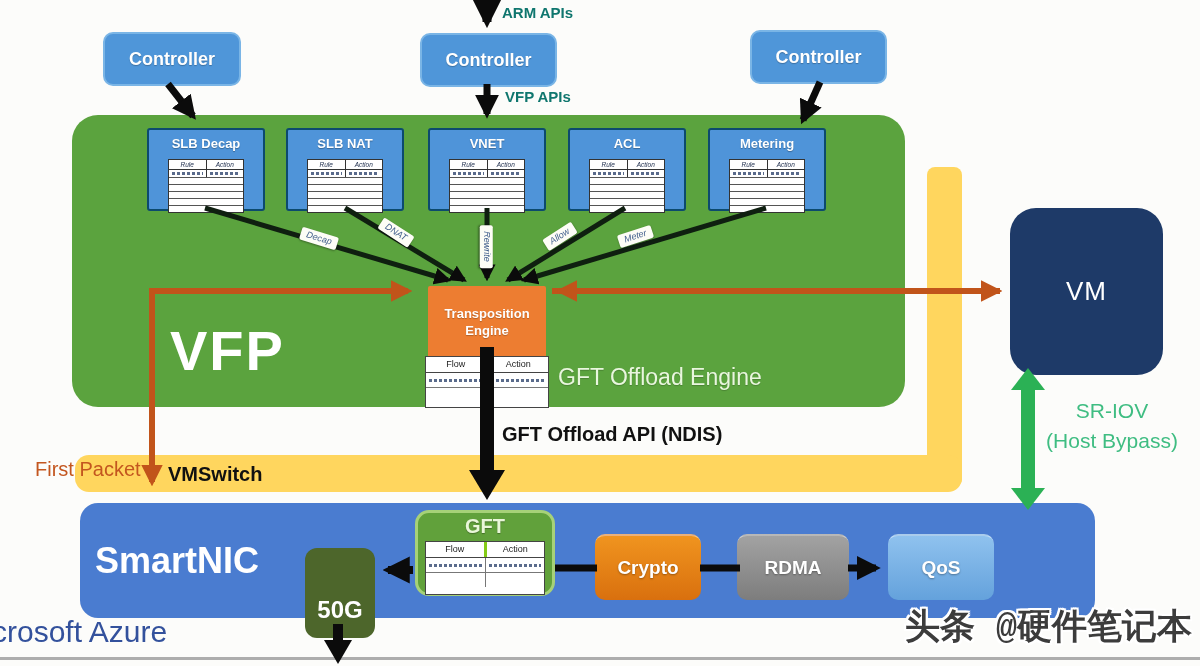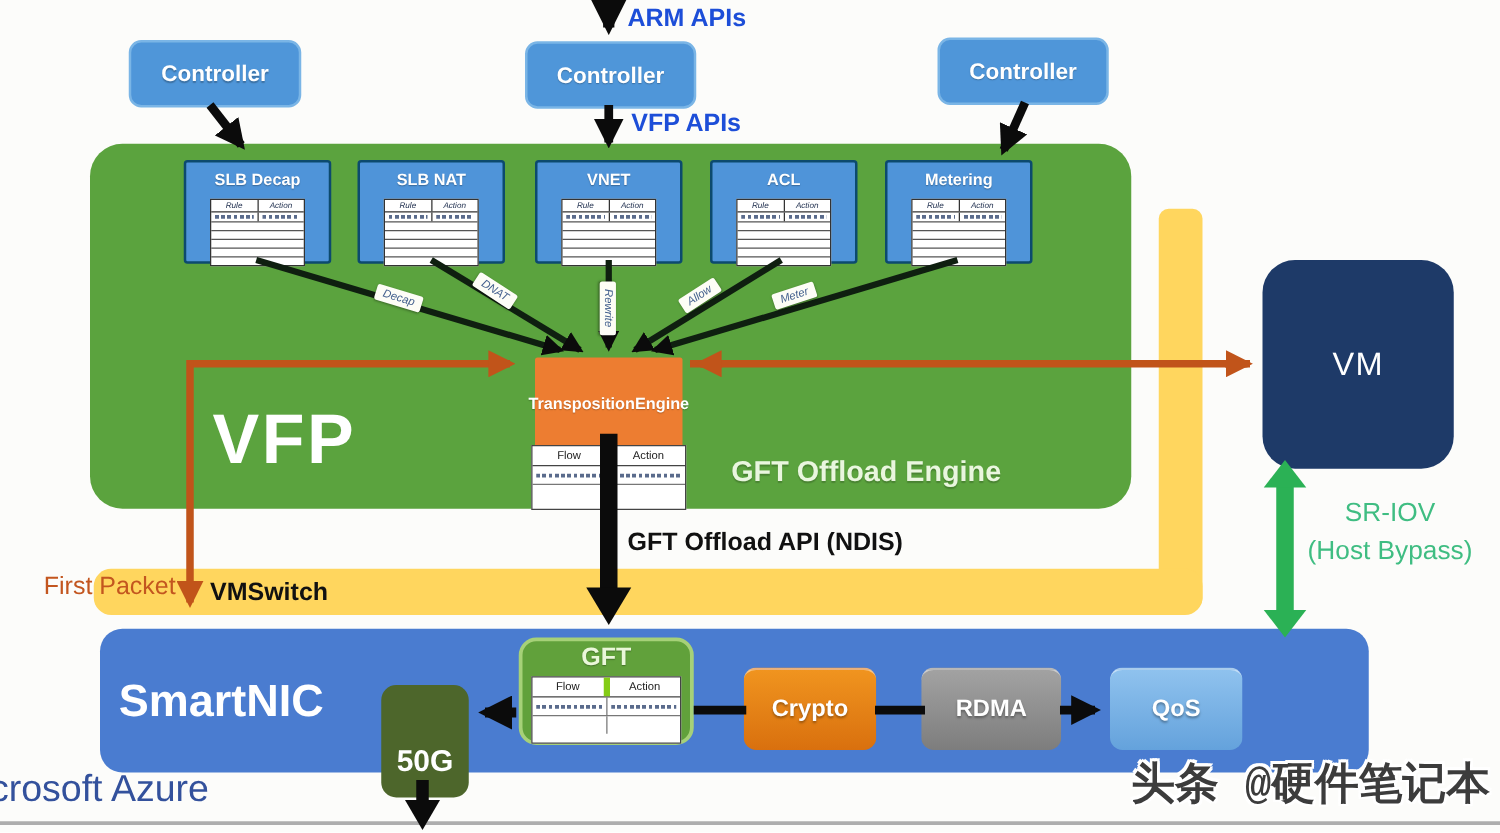--- a/index.html
+++ b/index.html
@@ -17,51 +17,51 @@
 
   
   .controller{background:#4f96d9;border:2px solid #7ab5e6;border-radius:10px;z-index:3;
               display:flex;align-items:center;justify-content:center;color:#fff;font-weight:bold;font-size:18px;
               text-shadow:0 1px 1px rgba(0,0,0,.25);}
   .c1{left:103px;top:32px;width:134px;height:50px;}
   .c2{left:420px;top:33px;width:133px;height:50px;}
   .c3{left:750px;top:30px;width:133px;height:50px;}
 
   
-  .api-label{color:#1d4ed8;font-weight:bold;font-size:20px;z-index:5;}
+  .api-label{color:#0f766e;font-weight:bold;font-size:15px;z-index:5;}
 
   
   .layer{top:128px;width:114px;height:79px;background:#4f94d9;border:2px solid #0c4a6e;border-radius:3px;z-index:3;}
   .layer-title{margin-top:6px;text-align:center;color:#fff;font-weight:bold;font-size:13px;text-shadow:0 1px 1px rgba(0,0,0,.3);}
   .mini-table{margin:8px auto 0;width:74px;background:#fff;border:1px solid #333;}
   .mt-head{display:flex;border-bottom:1px solid #333;}
   .mt-head div{flex:1;font-size:6.5px;font-style:italic;color:#1a2a4a;text-align:center;line-height:9px;}
   .mt-head div:first-child{border-right:1px solid #333;}
   .mini-cols{display:flex;}
   .mini-cols>div{flex:1;}
   .mini-cols>div:first-child{border-right:1px solid #333;}
   .scr{height:3px;margin:2px 3px;background:repeating-linear-gradient(90deg,#5a6b8c 0 3px,transparent 3px 5px);}
   .mrow{height:6px;border-top:1px solid #555;}
 
   .vfp-title{left:170px;top:318px;color:#fff;font-weight:bold;font-size:56px;z-index:4;letter-spacing:2px;}
 
   
   .te-box{left:428px;top:286px;width:118px;height:72px;background:#ed7d31;border:1px solid #e0control;border-radius:2px;z-index:4;
-          display:flex;flex-direction:row;align-items:center;justify-content:center;color:#fff;font-weight:bold;font-size:13px;line-height:17px;
+          display:flex;flex-direction:column;align-items:center;justify-content:center;color:#fff;font-weight:bold;font-size:13px;line-height:17px;
           text-shadow:0 1px 1px rgba(0,0,0,.25);}
   .flow-table{background:#fff;border:1px solid #444;z-index:4;}
   .ft-main{left:425px;top:356px;width:122px;height:50px;}
   .ft-head{display:flex;border-bottom:1px solid #444;height:15px;}
   .ft-head div{flex:1;font-size:9px;color:#222;text-align:center;line-height:15px;}
-  .ft-head div:first-child{border-right:5px solid #84cc16;}
+  .ft-head div:first-child{border-right:3px solid #84cc16;}
   .ft-row{display:flex;height:14px;border-bottom:1px solid #777;}
   .ft-row>div{flex:1;display:flex;align-items:center;}
   .ft-row>div:first-child{border-right:1px solid #777;}
   .ft-row .scr{flex:1;}
-  .gft-engine-label{left:558px;top:364px;color:#e9f6de;font-weight:bold;font-size:23px;z-index:4;text-shadow:0 1px 1px rgba(0,0,0,.2);margin-left:27px;}
+  .gft-engine-label{left:558px;top:364px;color:#e9f6de;font-weight:normal;font-size:23px;z-index:4;text-shadow:0 1px 1px rgba(0,0,0,.2);}
 
   
   .tilt{z-index:60;background:#fdfdf6;border-radius:2px;padding:0 6px;font-size:9px;font-style:italic;color:#44618e;
         box-shadow:0 1px 2px rgba(0,0,0,.35);line-height:13px;}
 
   
   .first-packet{left:35px;top:418px;color:#c3561f;font-size:20px;z-index:5;margin-top:40px;}
   .vmswitch{left:168px;top:463px;color:#111;font-weight:bold;font-size:20px;z-index:5;}
   .gft-api{left:502px;top:423px;color:#111;font-weight:bold;font-size:20px;z-index:5;}
 

